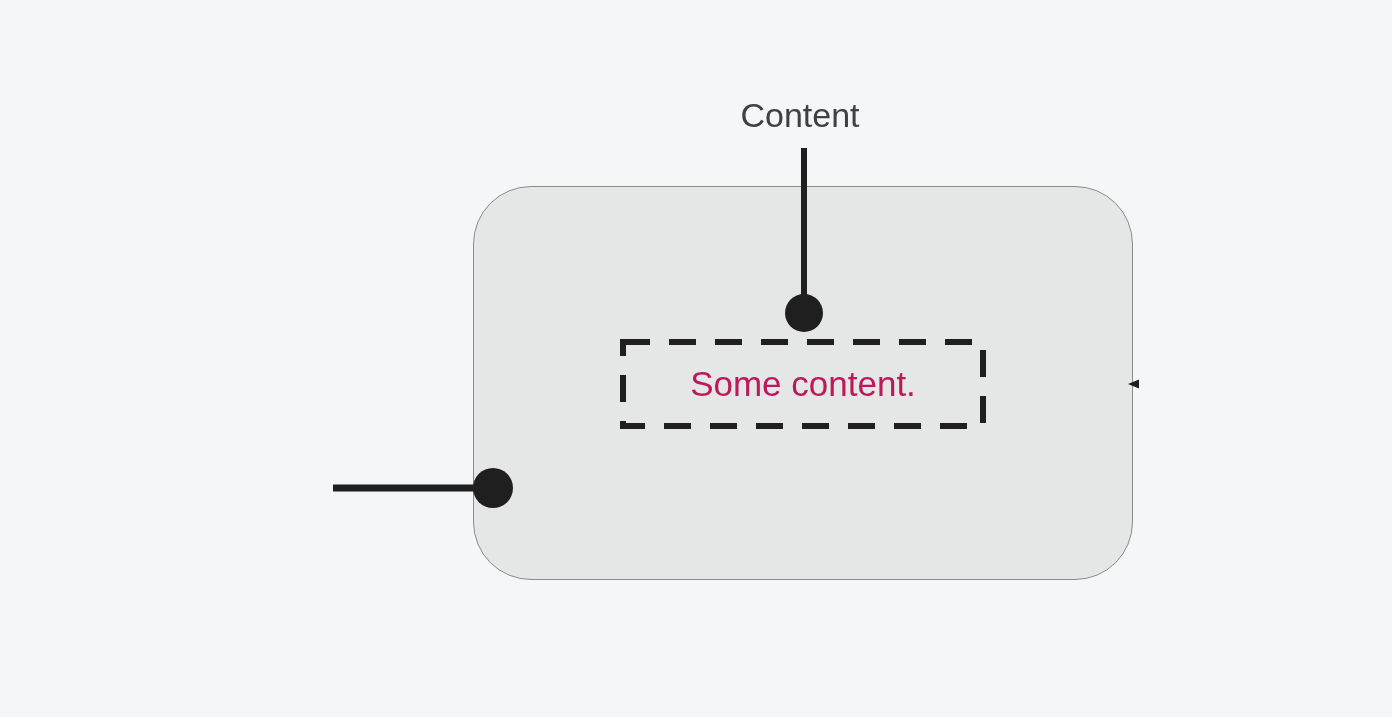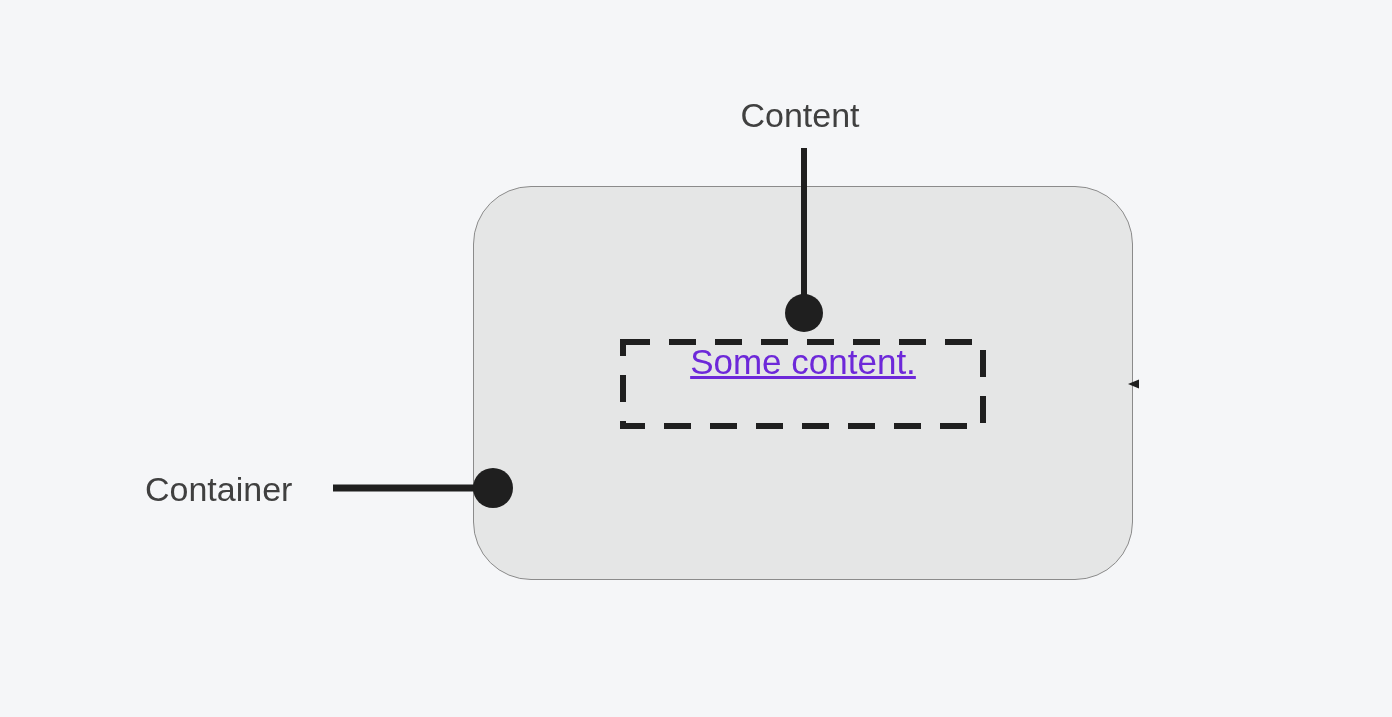--- a/index.html
+++ b/index.html
@@ -52,42 +52,40 @@
     left: 145px;
     top: 470px;
   }
   .content-box {
     position: absolute;
     left: 623px;
     top: 342px;
     width: 360px;
     height: 84px;
     display: flex;
-    align-items: flex-start;
+    align-items: center;
     justify-content: center;
     font-size: 35px;
-    color: #6d28d9;
+    color: #be185d;
     white-space: nowrap;
-    text-decoration: underline;
   }
 </style>
 </head>
 <body>
 
 <div class="canvas">
 
   <div class="container-shape"></div>
 
   <div class="content-box">
     <span>Some content.</span>
   </div>
 
   <div class="callout-label content-label">Content</div>
 
-  <div class="callout-label container-label">Container</div>
 
   <svg class="annotation-layer" width="1392" height="717" viewBox="0 0 1392 717" xmlns="http://www.w3.org/2000/svg">
 
     <rect x="623" y="342" width="360" height="84" fill="none" stroke="#1f1f1f" stroke-width="6" stroke-dasharray="27 19"></rect>
 
     <line x1="804" y1="148" x2="804" y2="312" stroke="#1f1f1f" stroke-width="6"></line>
     <circle cx="804" cy="313" r="19" fill="#1f1f1f"></circle>
 
     <line x1="333" y1="488" x2="493" y2="488" stroke="#1f1f1f" stroke-width="7"></line>
     <circle cx="493" cy="488" r="20" fill="#1f1f1f"></circle>

